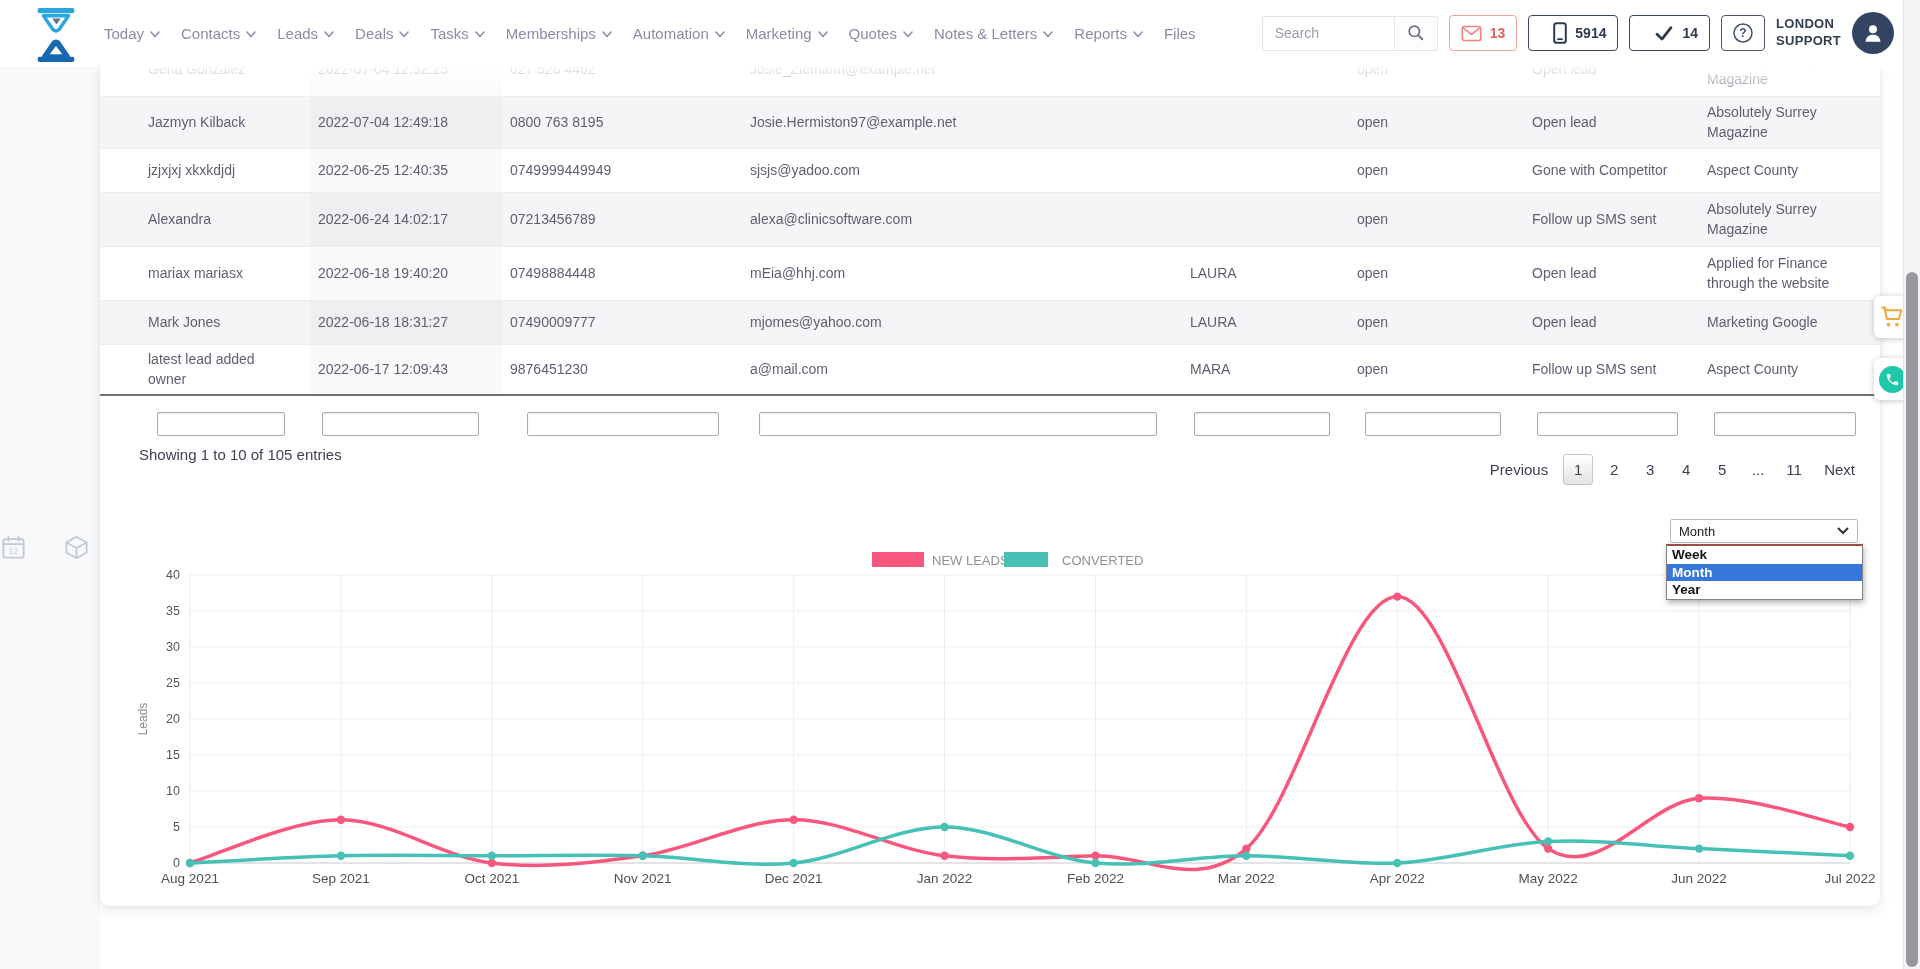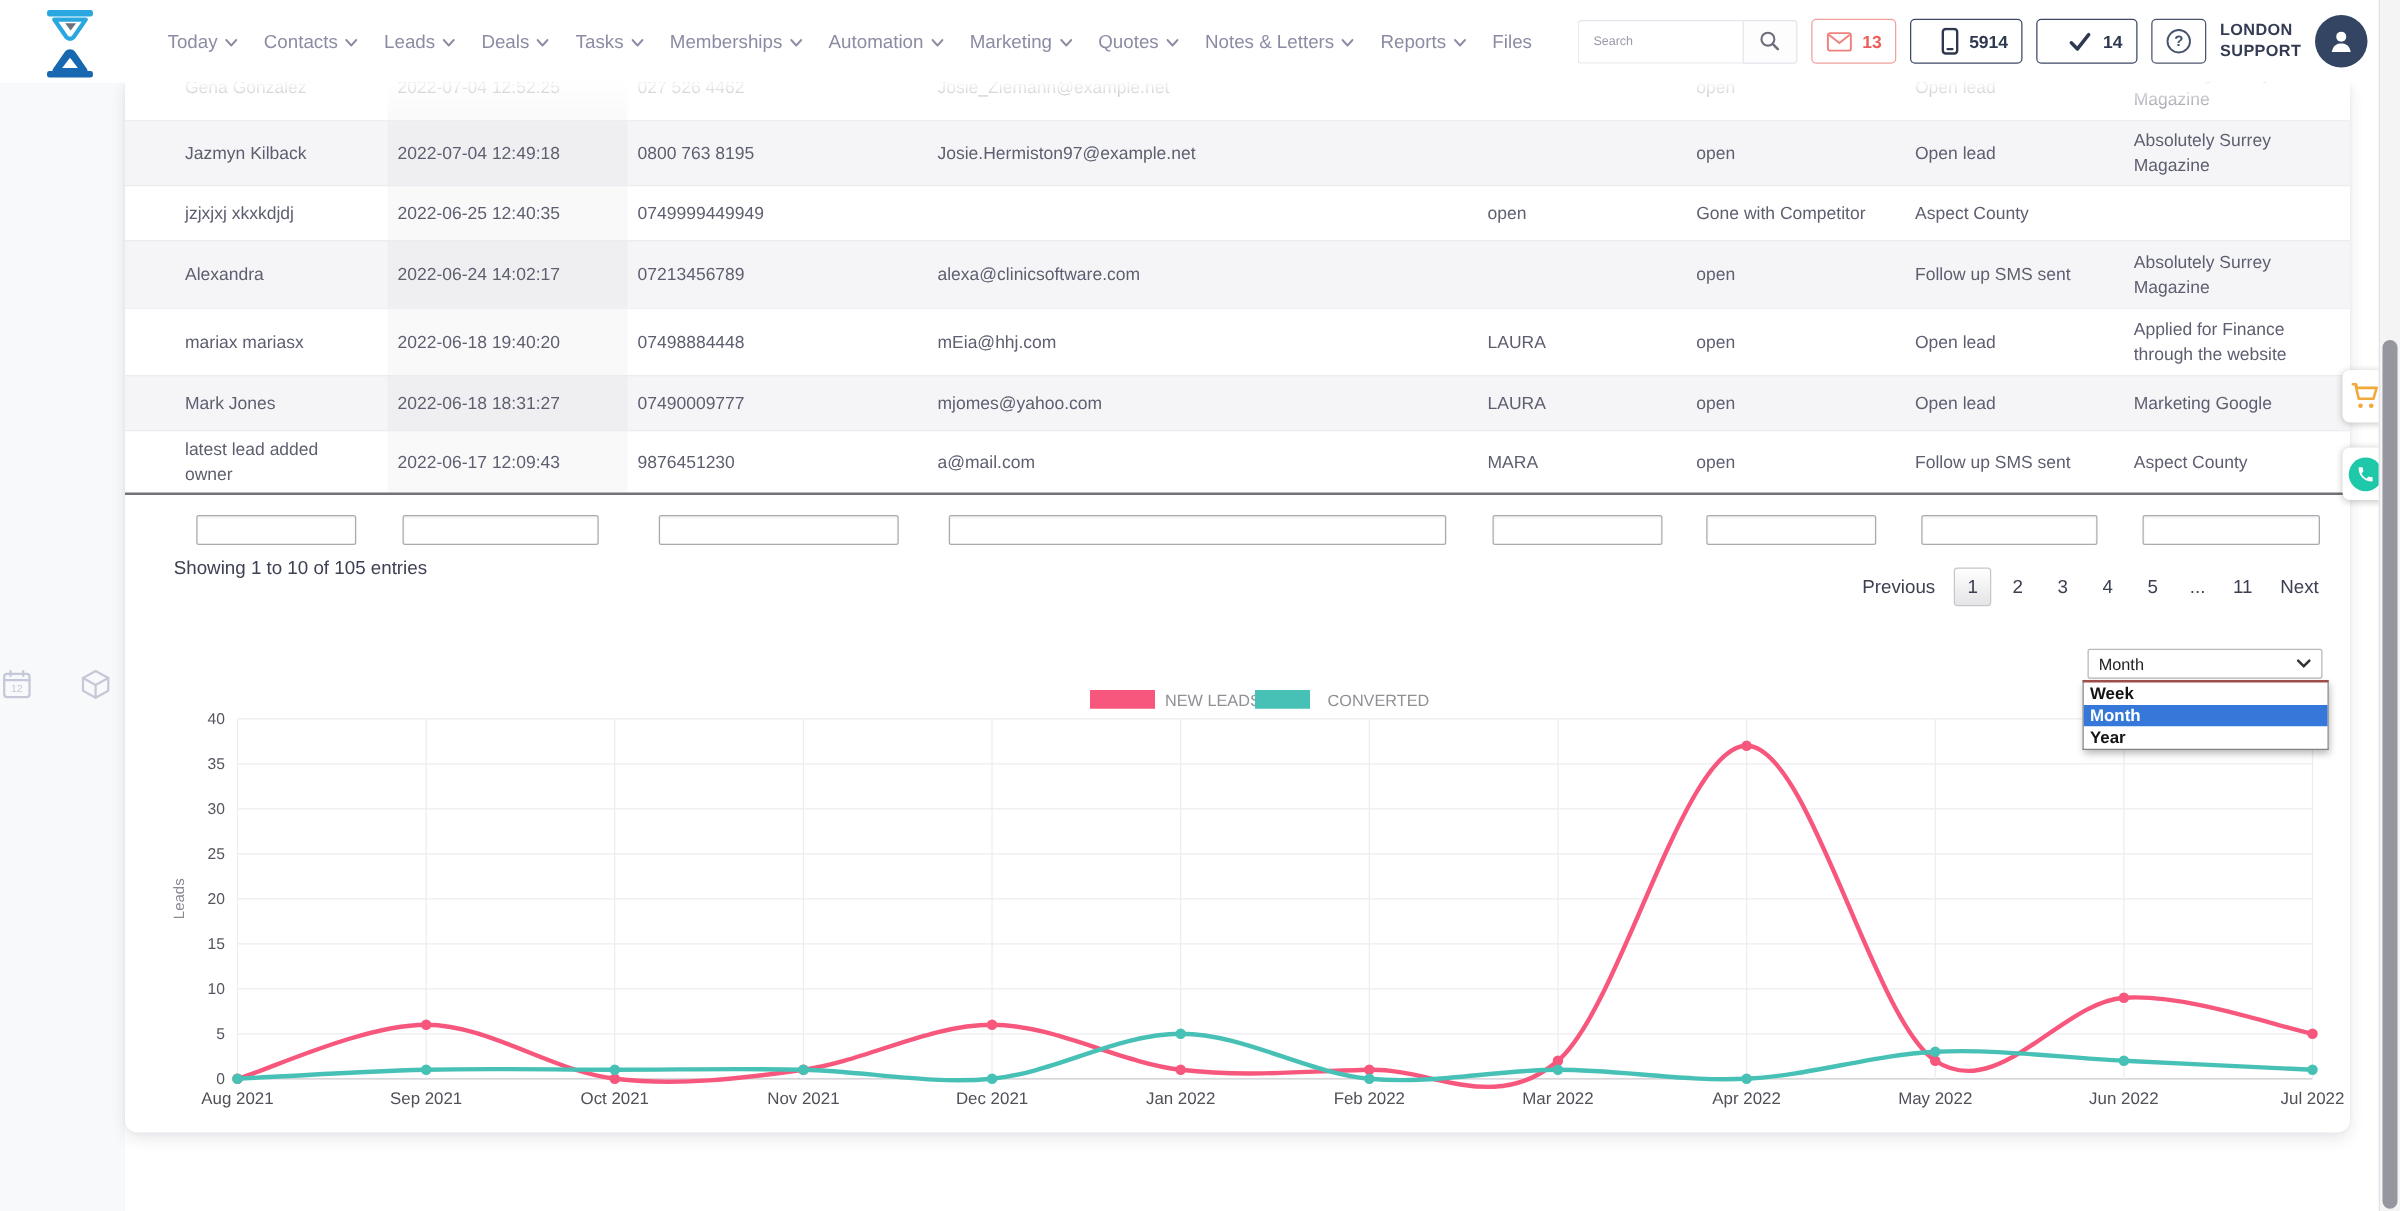--- a/index.html
+++ b/index.html
@@ -5,27 +5,27 @@
   * { box-sizing: border-box; }
   html,body { margin:0; padding:0; }
   body {
     width:1920px; height:969px; overflow:hidden; position:relative;
     background:#fff; font-family:"Liberation Sans",sans-serif; color:#5d5f70;
   }
   
   .topbar { position:absolute; left:0; top:0; width:1920px; height:66px; background:#fff;
     display:flex; align-items:center; z-index:30; padding:0 26px 0 30px; }
   .logo { width:52px; height:56px; margin-top:4px; flex:0 0 auto; }
-  .mainnav { display:flex; align-items:center; gap:21px; margin-left:52px; }
+  .mainnav { display:flex; align-items:center; gap:21px; margin-left:22px; }
   .nav-item { display:flex; align-items:center; gap:6px; font-size:15px; color:#8b8ca3; cursor:pointer; white-space:nowrap; }
   .nav-item svg { margin-top:2px; }
   .topbar-right { margin-left:auto; display:flex; align-items:center; gap:11px; }
   .searchwrap { display:flex; align-items:stretch; height:35px; }
   .searchwrap input { width:132px; border:1px solid #e4e5ec; border-right:none; border-radius:3px 0 0 3px;
-    padding:0 12px; font-size:10px; color:#701a75; outline:none; font-family:inherit; }
+    padding:0 12px; font-size:14px; color:#701a75; outline:none; font-family:inherit; }
   .searchwrap input::placeholder { color:#9a9ba9; }
   .searchbtn { width:44px; border:1px solid #e4e5ec; background:#fdfdfe; border-radius:0 3px 3px 0;
     display:flex; align-items:center; justify-content:center; cursor:pointer; }
   .badge { height:36px; border-radius:4px; display:flex; align-items:center; gap:8px; padding:0 11px;
     font-size:14px; font-weight:bold; cursor:pointer; background:#fff; }
   .badge.navy { border:1px solid #3c4865; color:#2e3950;padding-left:24px; }
   .badge.red  { border:1px solid #f0a09d; color:#ed5e5b; }
   .badge.help { border:1px solid #4b566e; padding:0 9px; }
   .account-name { font-size:13px; font-weight:bold; color:#333c52; line-height:1.3; letter-spacing:.3px; }
   .avatar { width:42px; height:42px; border-radius:50%; background:#344563; display:flex; align-items:center; justify-content:center; cursor:pointer; }
@@ -334,20 +334,23 @@
       </div>
       <div class="trow" style="height: 44px;">
         <div class="cell">
           <span>jzjxjxj xkxkdjdj</span>
         </div>
         <div class="cell c-date">
           <span>2022-06-25 12:40:35</span>
         </div>
         <div class="cell">
           <span>0749999449949</span>
+        </div>
+        <div class="cell">
+          <span>sjsjs@yadoo.com</span>
         </div>
         <div class="cell">
           <span></span>
         </div>
         <div class="cell">
           <span>open</span>
         </div>
         <div class="cell">
           <span>Gone with Competitor</span>
         </div>

